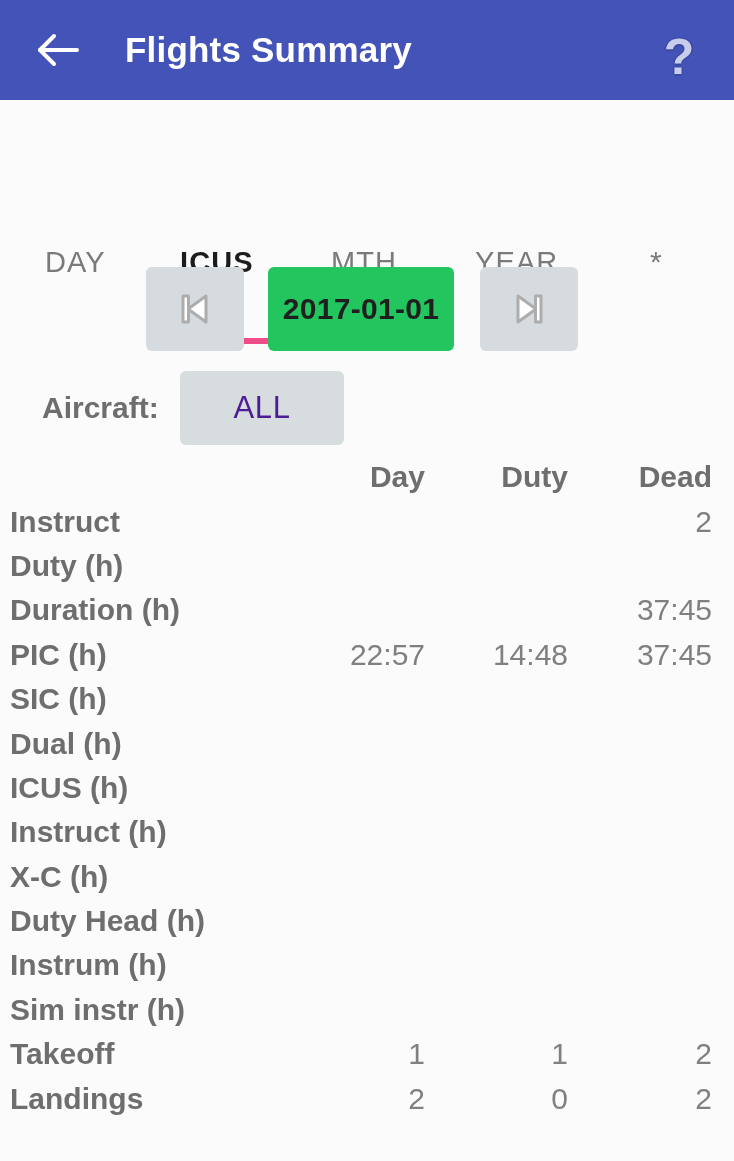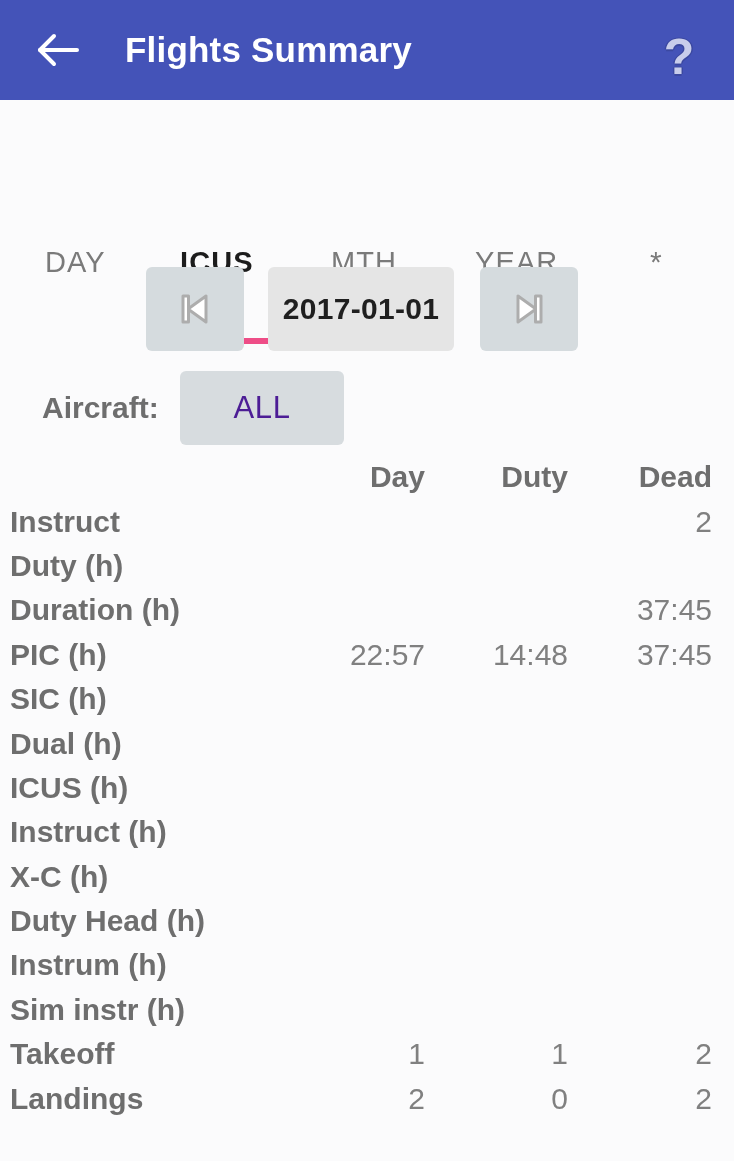--- a/index.html
+++ b/index.html
@@ -125,21 +125,21 @@
     padding: 0;
   }
   .nav-prev { left: 146px; width: 98px; }
   .nav-next { left: 480px; width: 98px; }
   .nav-date {
     position: absolute;
     left: 268px;
     top: 0;
     width: 186px;
     height: 84px;
-    background: #e5e5e5;
+    background: #22c55e;
     border-radius: 6px;
     display: flex;
     align-items: center;
     justify-content: center;
     cursor: pointer;
     font-size: 30px;
     font-weight: bold;
     color: #1f1f1f;
     letter-spacing: 0.3px;
   }

